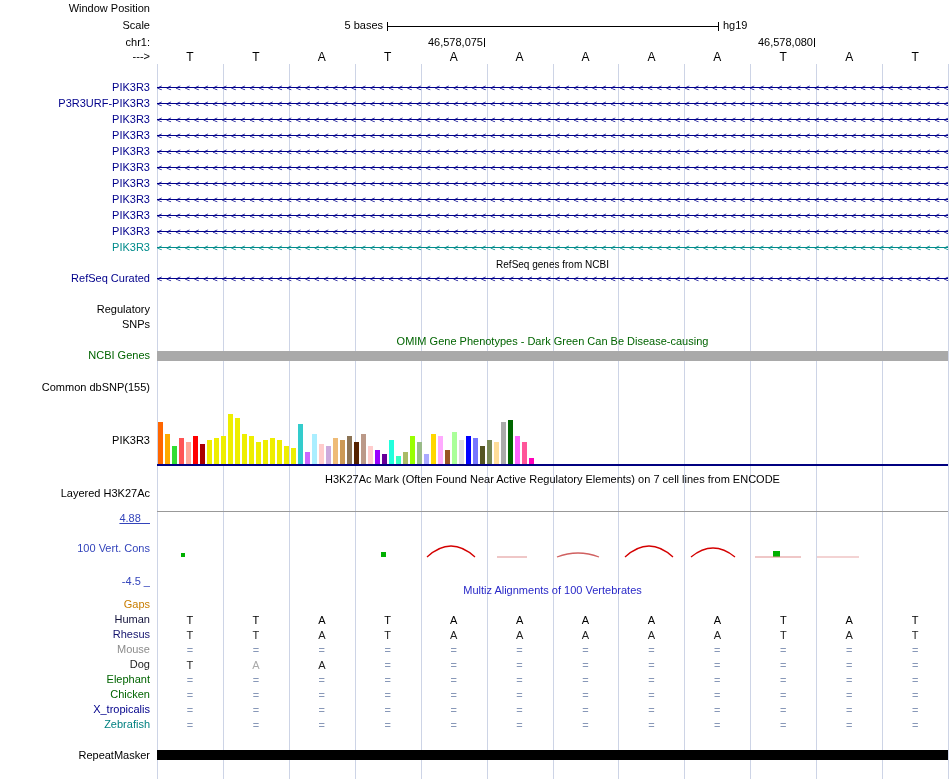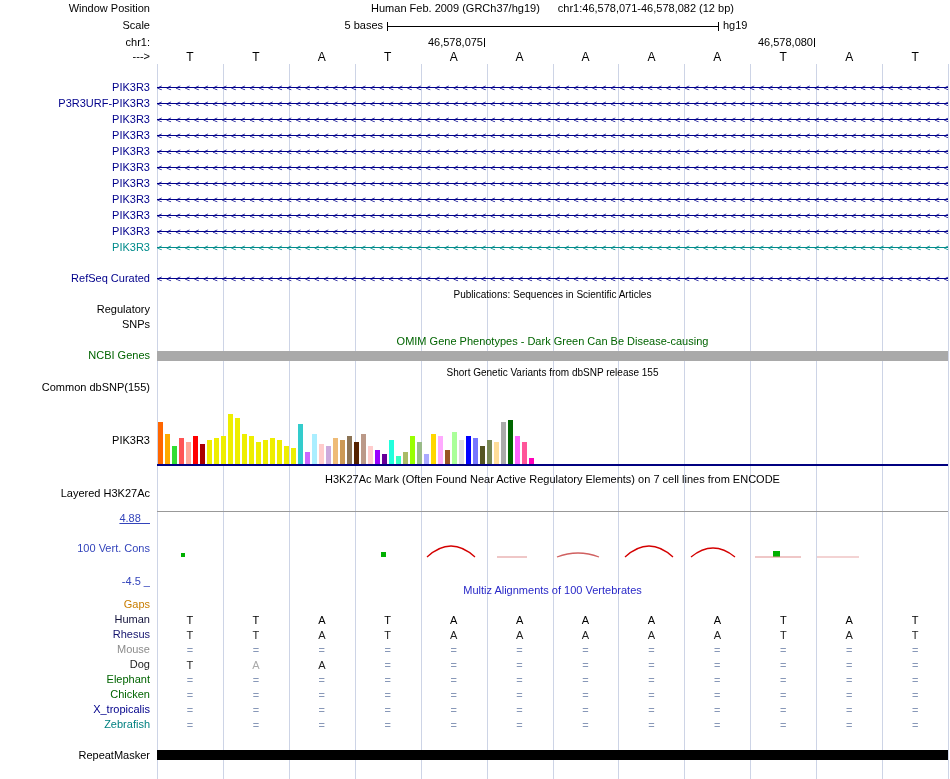--- a/index.html
+++ b/index.html
@@ -40,23 +40,20 @@
       <div class="gridline" style="left: 553px;"></div>
       <div class="gridline" style="left: 618px;"></div>
       <div class="gridline" style="left: 684px;"></div>
       <div class="gridline" style="left: 750px;"></div>
       <div class="gridline" style="left: 816px;"></div>
       <div class="gridline" style="left: 882px;"></div>
       <div class="gridline" style="left: 948px;"></div>
     </div>
 
   <div class="label" style="top:2px">Window Position</div>
-  <div class="title" style="top:2px">
-    <span>Human Feb. 2009 (GRCh37/hg19)</span><span class="gap">chr1:46,578,071-46,578,082 (12 bp)</span>
-  </div>
 
   <div class="label" style="top:19px">Scale</div>
   <div class="abs" style="top:19px;left:283px;width:100px;text-align:right">5 bases</div>
   <div id="scalebar"></div>
   <div class="abs" style="top:19px;left:723px">hg19</div>
 
   <div class="label" style="top:36px">chr1:</div>
   <div class="abs" style="top:36px;left:413px;width:70px;text-align:right">46,578,075</div>
   <div class="vtick" style="left:484px;top:38px"></div>
   <div class="abs" style="top:36px;left:743px;width:70px;text-align:right">46,578,080</div>
@@ -72,32 +69,31 @@
       <span>A</span>
       <span>A</span>
       <span>A</span>
       <span>A</span>
       <span>T</span>
       <span>A</span>
       <span>T</span>
     </div>
 
 
+  <div class="title small" style="top:258px">RefSeq genes from NCBI</div>
   <div class="label" style="top: 272px; color: rgb(0, 0, 139);">RefSeq Curated</div>
   <div class="arrowline" style="top: 273px; color: rgb(0, 0, 139);">&lt;&lt;&lt;&lt;&lt;&lt;&lt;&lt;&lt;&lt;&lt;&lt;&lt;&lt;&lt;&lt;&lt;&lt;&lt;&lt;&lt;&lt;&lt;&lt;&lt;&lt;&lt;&lt;&lt;&lt;&lt;&lt;&lt;&lt;&lt;&lt;&lt;&lt;&lt;&lt;&lt;&lt;&lt;&lt;&lt;&lt;&lt;&lt;&lt;&lt;&lt;&lt;&lt;&lt;&lt;&lt;&lt;&lt;&lt;&lt;&lt;&lt;&lt;&lt;&lt;&lt;&lt;&lt;&lt;&lt;&lt;&lt;&lt;&lt;&lt;&lt;&lt;&lt;&lt;&lt;&lt;&lt;&lt;&lt;&lt;&lt;&lt;&lt;&lt;&lt;&lt;&lt;&lt;&lt;&lt;&lt;&lt;&lt;&lt;&lt;&lt;&lt;&lt;&lt;&lt;&lt;&lt;&lt;&lt;&lt;</div>
 
-  <div class="title small" style="top:288px">Publications: Sequences in Scientific Articles</div>
   <div class="label" style="top:303px">Regulatory</div>
   <div class="label" style="top:318px">SNPs</div>
 
   <div class="title" style="top: 335px; color: rgb(0, 100, 0);">OMIM Gene Phenotypes - Dark Green Can Be Disease-causing</div>
   <div class="label" style="top: 349px; color: rgb(0, 100, 0);">NCBI Genes</div>
   <div class="hbar" style="top: 351px; height: 10px; background: rgb(169, 169, 169);"></div>
 
-  <div class="title small" style="top:366px">Short Genetic Variants from dbSNP release 155</div>
   <div class="label" style="top:381px">Common dbSNP(155)</div>
 
   <div class="label" style="top:434px">PIK3R3</div>
   <div id="gtex-bars">
       <div class="gtex-bar" style="left: 1px; height: 42px; background: rgb(255, 102, 0);"></div>
       <div class="gtex-bar" style="left: 8px; height: 30px; background: rgb(255, 170, 0);"></div>
       <div class="gtex-bar" style="left: 15px; height: 18px; background: rgb(51, 221, 51);"></div>
       <div class="gtex-bar" style="left: 22px; height: 26px; background: rgb(255, 85, 85);"></div>
       <div class="gtex-bar" style="left: 29px; height: 22px; background: rgb(255, 170, 153);"></div>
       <div class="gtex-bar" style="left: 36px; height: 28px; background: rgb(255, 0, 0);"></div>

